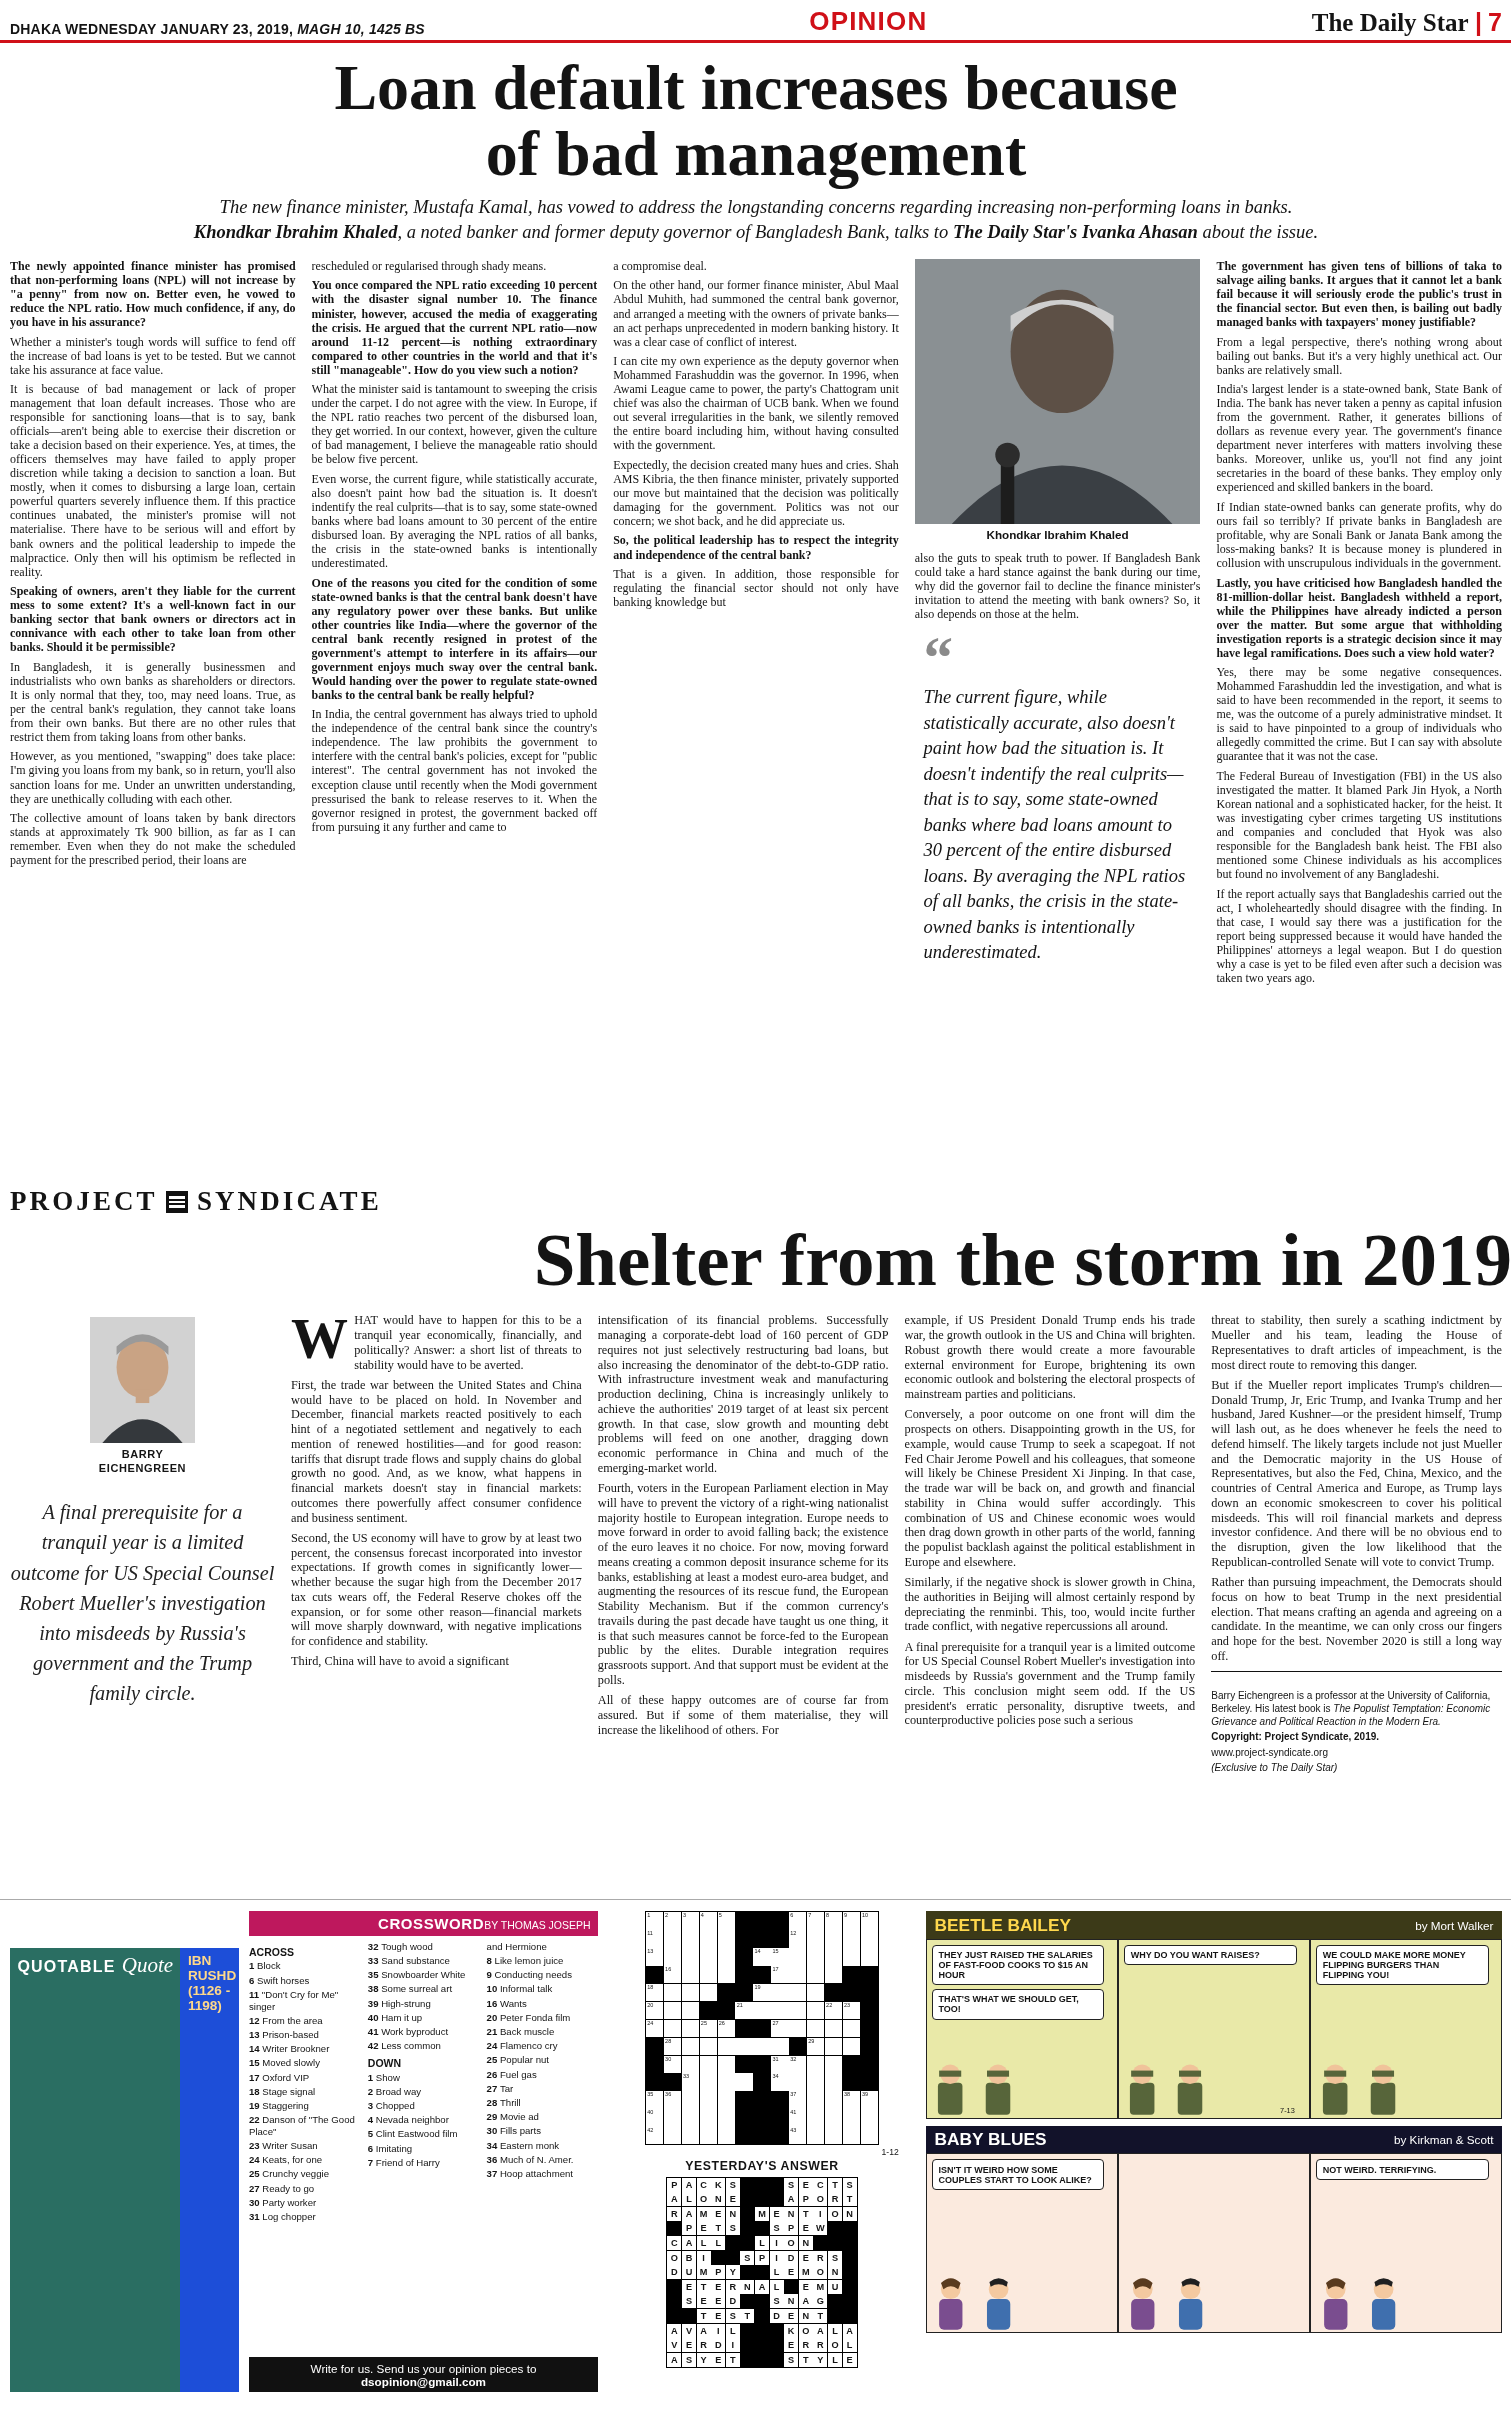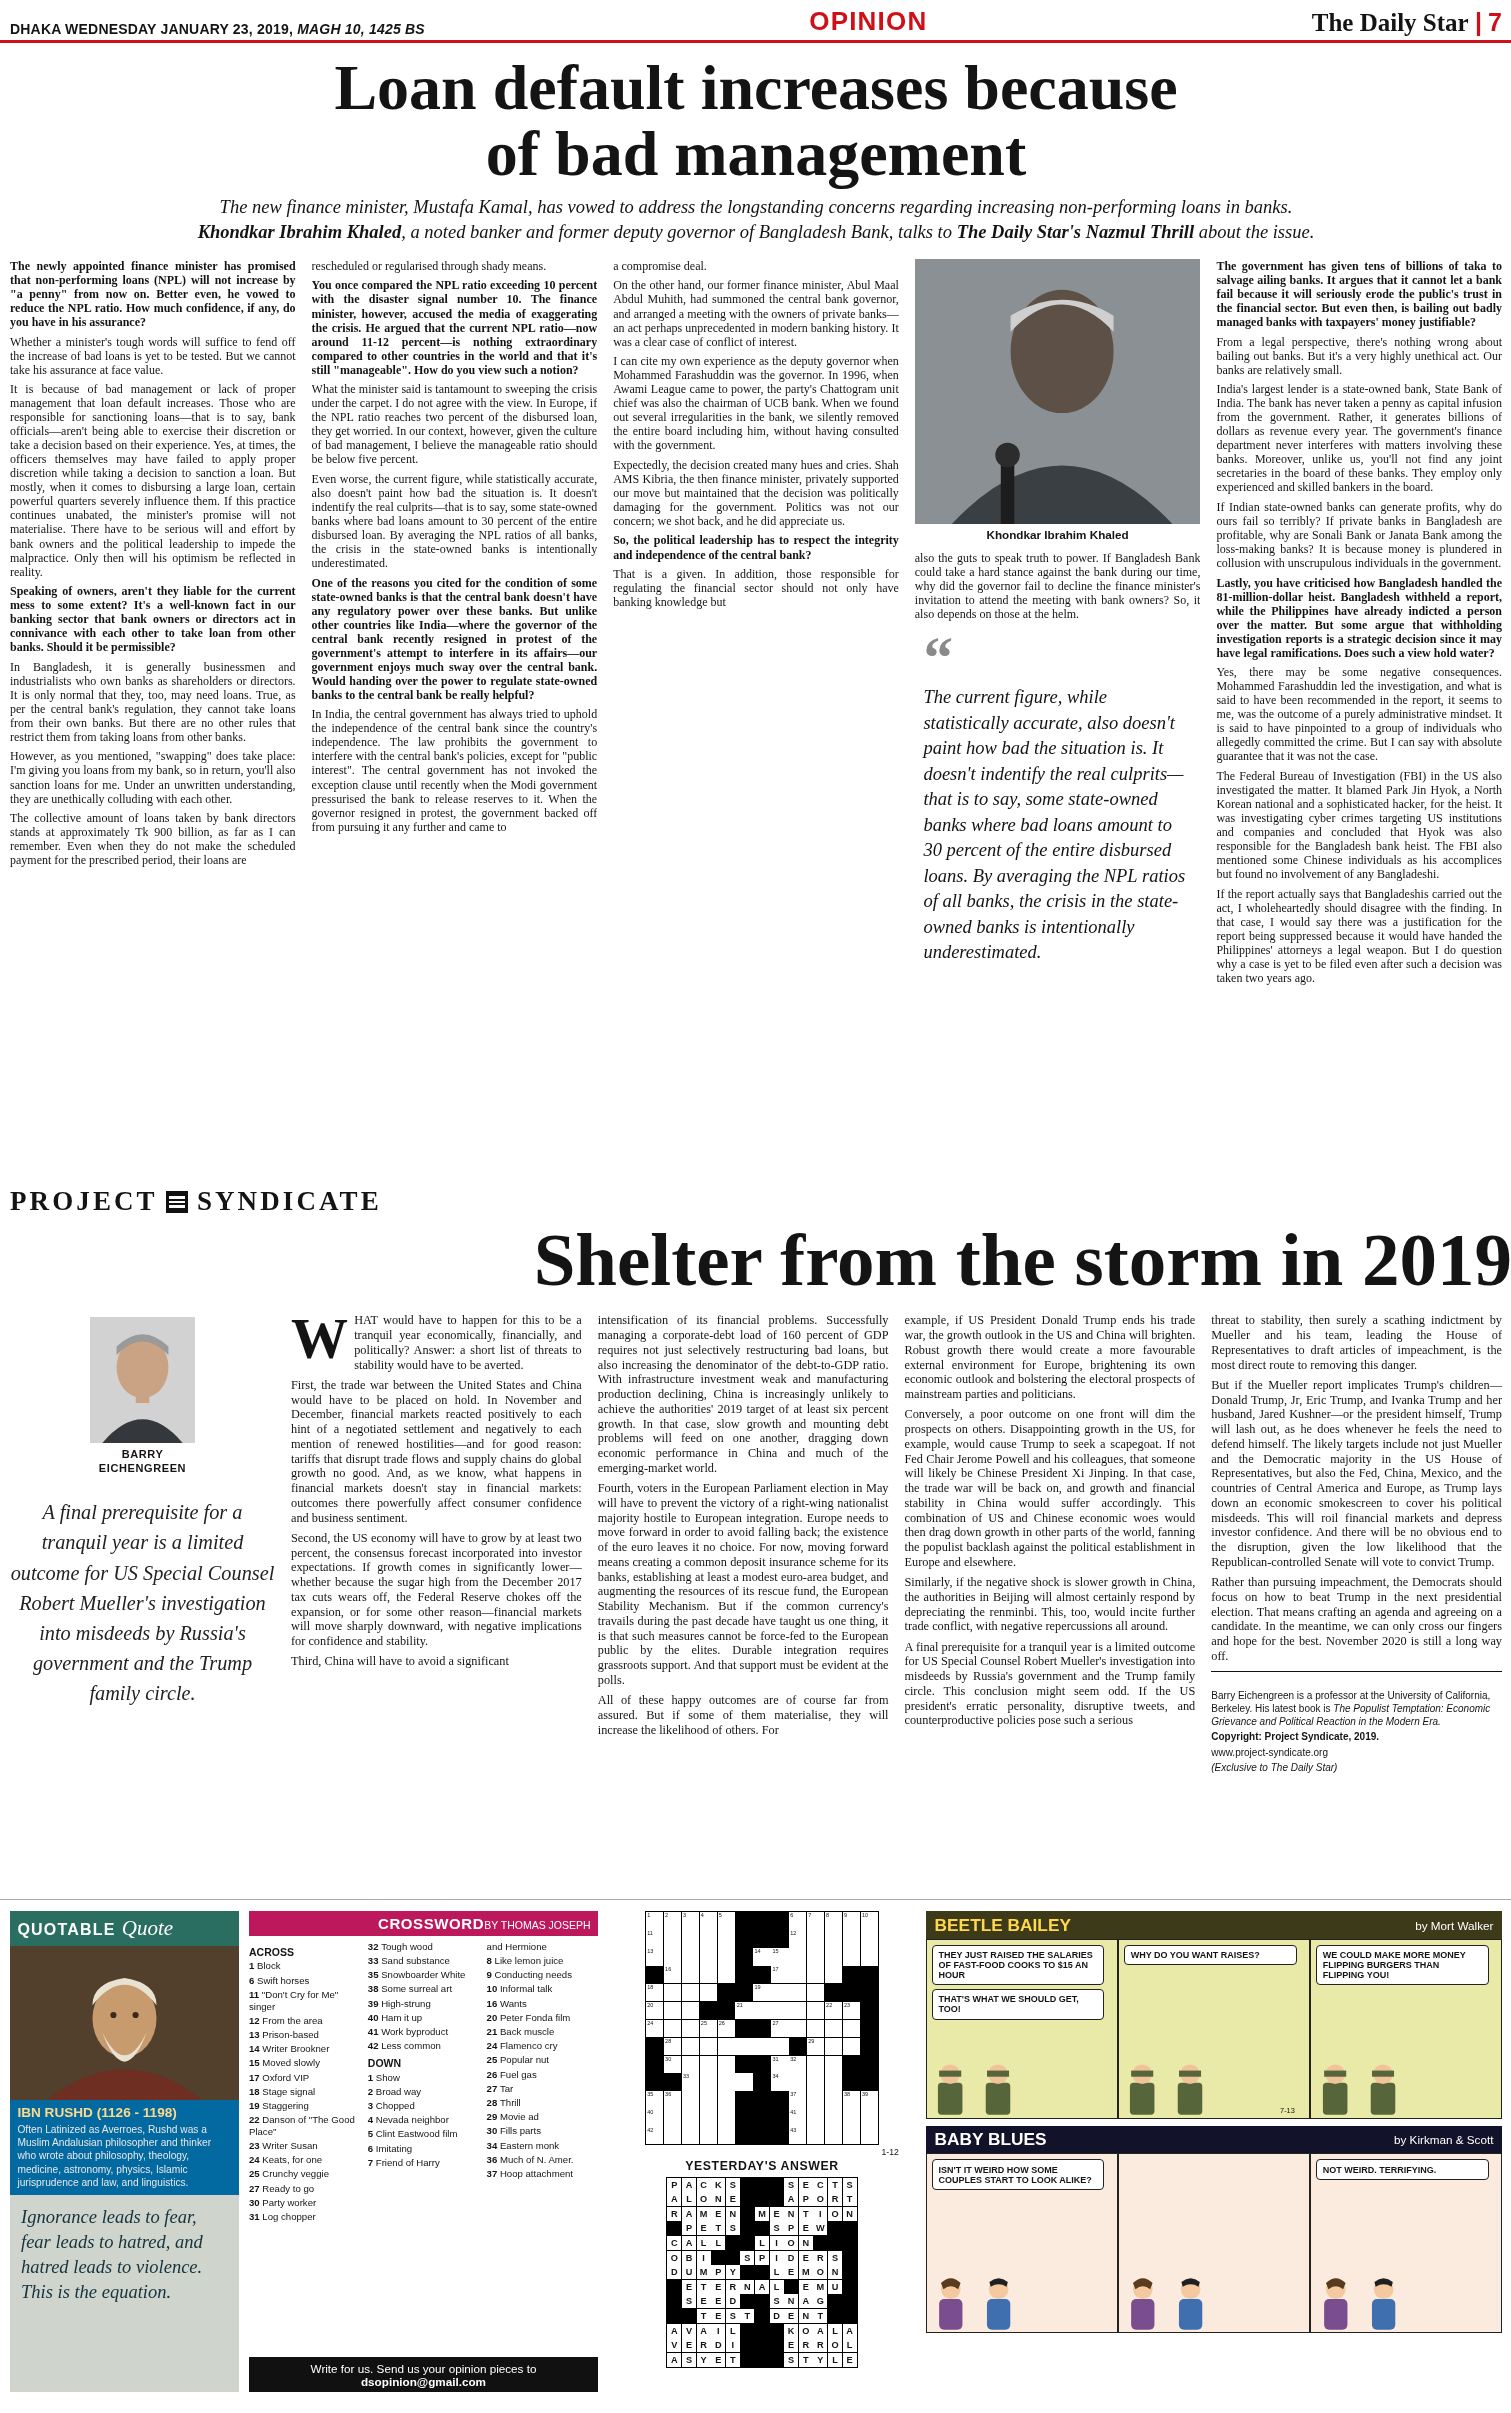--- a/index.html
+++ b/index.html
@@ -53,21 +53,21 @@
   .dropcap { float: left; font-size: 57px; line-height: .76; font-weight: bold; padding: 3.7px 6.2px 0 0; }
   .storm-footer { border-top: 1.2px solid #111; margin-top: 7.4px; padding-top: 17px; font-family: "Liberation Sans", sans-serif; font-size: 10px; line-height: 1.3; }
   .storm-footer p { text-align: left !important; font-size: 10px !important; line-height: 1.3 !important; margin-bottom: 2.5px; }
   .storm-footer .bold { font-weight: bold; }
   
   .bottom {
     display: grid; grid-template-columns: 229px 349px 308px 1fr; gap: 10px;
     padding: 11px 10px 8.6px; height: 501px; overflow: hidden; border-top: 0.6px solid #aaa; margin-top: 6.2px;
   }
   
-  .quotable { background: #0369a1; color: #fff; display: flex; flex-direction: column; overflow: hidden; }
+  .quotable { background: #1d4ed8; color: #fff; display: flex; flex-direction: row; overflow: hidden; margin-top: 37px; }
   .q-head { background: var(--teal, #2a6e62); display: flex; align-items: baseline; gap: 6.2px; padding: 5px 7.4px; }
   .q-head .l1 { font-family: "Liberation Sans", sans-serif; font-weight: bold; font-size: 16px; letter-spacing: 1.2px; }
   .q-head .l2 { font-style: italic; font-size: 21px; }
   .q-img { height: 154px; background: #5b4632; }
   .q-img svg { width: 100%; height: 100%; display: block; }
   .q-name { font-family: "Liberation Sans", sans-serif; font-weight: bold; font-size: 13.6px; padding: 5px 7.4px 1.2px; color: #ffd98a; }
   .q-bio { font-family: "Liberation Sans", sans-serif; font-size: 10.2px; line-height: 1.3; padding: 1.2px 7.4px 6.2px; color: #e8e8e8; }
   .q-quote { background: #cfd5cd; color: #16323c; font-style: italic; font-size: 18.5px; line-height: 1.35; padding: 10px 11px; flex: 1; }
   
   .cw { display: flex; flex-direction: column; overflow: hidden; }
@@ -119,21 +119,21 @@
       <span class="pg">7</span>
     </div>
   </div>
 
   <h1 class="lead-h">
     <span>Loan default increases because</span><br>
     <span>of bad management</span>
   </h1>
   <p class="standfirst">The new finance minister, Mustafa Kamal, has vowed to address the longstanding concerns regarding increasing non-performing loans in banks.</p>
   <p class="standfirst">
-    <b>Khondkar Ibrahim Khaled</b><span>, a noted banker and former deputy governor of Bangladesh Bank, talks to </span><b>The Daily Star's </b><b>Nazmul Thrill</b><span> about the issue.</span>
+    <b>Khondkar Ibrahim Khaled</b><span>, a noted banker and former deputy governor of Bangladesh Bank, talks to </span><b>The Daily Star's </b><b>Ivanka Ahasan</b><span> about the issue.</span>
   </p>
 
   <div class="lead-cols" id="lead-cols">
       <div class="col">
         <p class="q">The newly appointed finance minister has promised that non-performing loans (NPL) will not increase by "a penny" from now on. Better even, he vowed to reduce the NPL ratio. How much confidence, if any, do you have in his assurance?</p>
         <p class="a">Whether a minister's tough words will suffice to fend off the increase of bad loans is yet to be tested. But we cannot take his assurance at face value.</p>
         <p class="a">It is because of bad management or lack of proper management that loan default increases. Those who are responsible for sanctioning loans—that is to say, bank officials—aren't being able to exercise their discretion or take a decision based on their experience. Yes, at times, the officers themselves may have failed to apply proper discretion while taking a decision to sanction a loan. But mostly, when it comes to disbursing a large loan, certain powerful quarters severely influence them. If this practice continues unabated, the minister's promise will not materialise. There have to be serious will and effort by bank owners and the political leadership to impede the malpractice. Only then will his optimism be reflected in reality.</p>
         <p class="q">Speaking of owners, aren't they liable for the current mess to some extent? It's a well-known fact in our banking sector that bank owners or directors act in connivance with each other to take loan from other banks. Should it be permissible?</p>
         <p class="a">In Bangladesh, it is generally businessmen and industrialists who own banks as shareholders or directors. It is only normal that they, too, may need loans. True, as per the central bank's regulation, they cannot take loans from their own banks. But there are no other rules that restrict them from taking loans from other banks.</p>
         <p class="a">However, as you mentioned, "swapping" does take place: I'm giving you loans from my bank, so in return, you'll also sanction loans for me. Under an unwritten understanding, they are unethically colluding with each other.</p>

